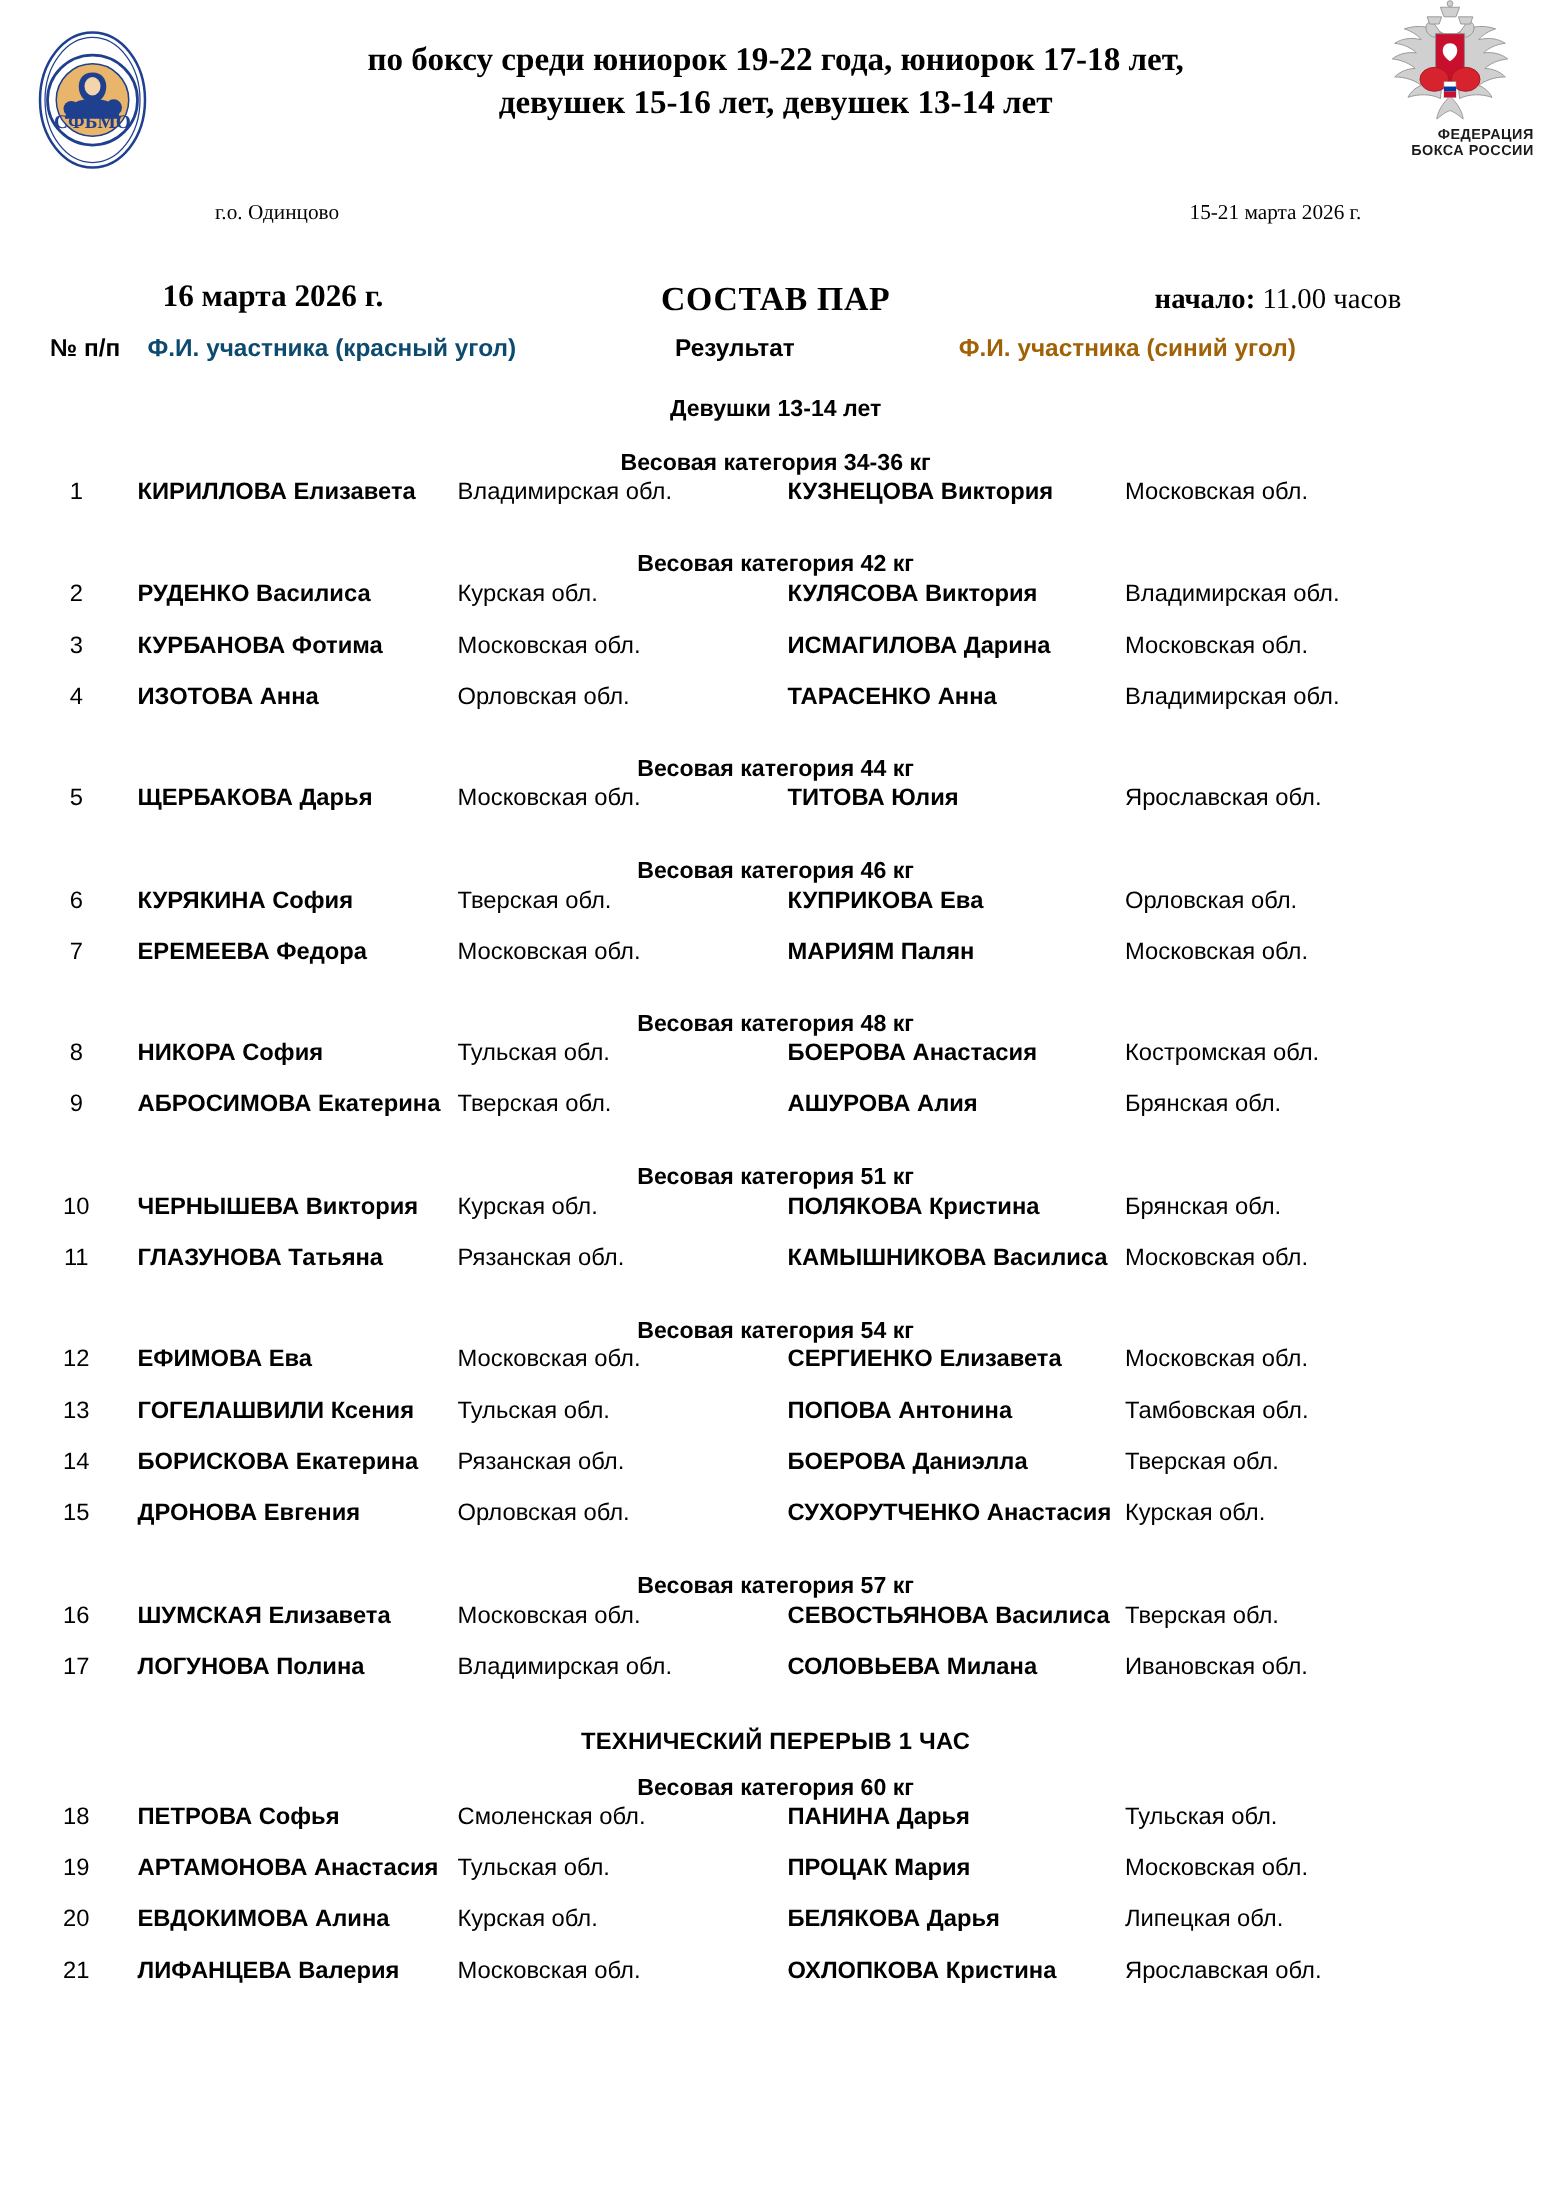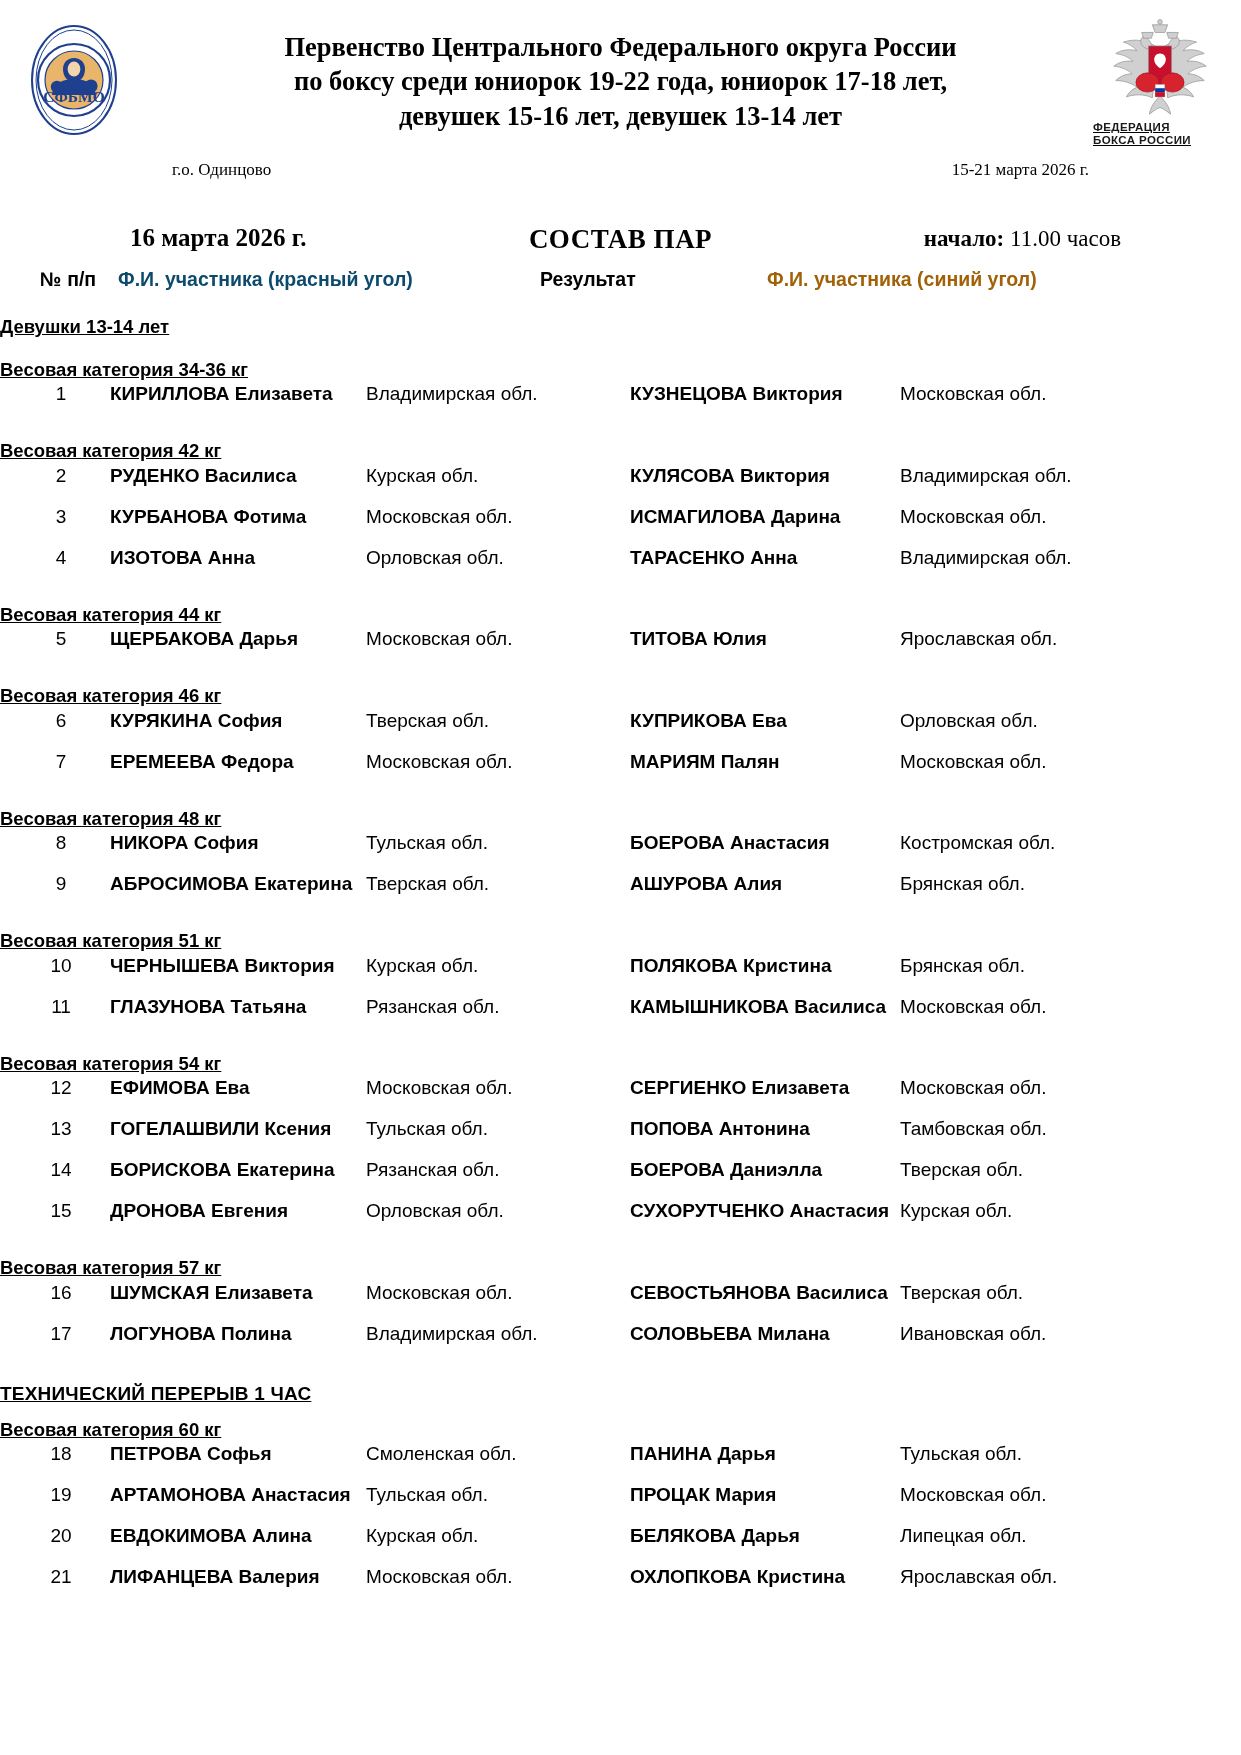--- a/index.html
+++ b/index.html
@@ -30,25 +30,24 @@
   .logo-left {
     position: absolute;
     left: 16px;
     top: 22px;
     width: 116px;
     height: 116px;
   }
   .logo-right {
     position: absolute;
     right: 14px;
-    top: 19px;
+    top: 0;
     width: 134px;
     height: 132px;
-    text-align: left;
-    text-decoration: underline;
+    text-align: right;
   }
   .logo-right svg { display: block; margin: 0 auto; }
   .fbr-caption {
     font-family: "Liberation Sans", sans-serif;
     font-size: 11.5px;
     font-weight: bold;
     letter-spacing: .4px;
     line-height: 1.12;
     color: #1a1a1a;
     margin-top: 2px;
@@ -109,25 +108,24 @@
   }
   .ch-num   { position: absolute; left: 40px;  top: 0; }
   .ch-red   { position: absolute; left: 118px; top: 0; }
   .ch-res   { position: absolute; left: 540px; top: 0; }
   .ch-blue  { position: absolute; left: 767px; top: 0; }
 
   
   .sheet { margin-top: 16px; }
 
   .band {
-    text-align: left;
+    text-align: center;
     font-size: 18.5px;
     font-weight: bold;
     line-height: 1.0;
-    text-decoration: underline;
   }
   .band.agegroup { margin: 0 0 6px 0; }
   .band.weight   { margin: 0; padding: 18px 0 0 0; }
   .band.break {
     font-size: 19px;
     font-weight: bold;
     padding: 20px 0 0 0;
     letter-spacing: .2px;
   }
 
@@ -186,21 +184,20 @@
           <circle cx="75" cy="64" r="6.6"></circle>
         </g>
         <path d="M29 58 A29 29 0 0 0 87 58" fill="#1f3f8f" opacity="0"></path>
         <rect x="33" y="63" width="50" height="18" rx="2" fill="#ffffff" opacity="0"></rect>
         <text x="58" y="80" text-anchor="middle" font-family="Liberation Serif, serif" font-size="15.5" font-weight="bold" fill="#1f3f8f">СФБМО</text>
         <path id="arcTop" d="M58 20 A38 38 0 0 1 58 96" fill="none"></path>
       </svg>
     </div>
 
     <div class="title-block">
-      <div>Первенство Центрального Федерального округа России</div>
       <div>по боксу среди юниорок 19-22 года, юниорок 17-18 лет,</div>
       <div>девушек 15-16 лет, девушек 13-14 лет</div>
     </div>
 
     <div class="logo-right">
       <svg viewBox="0 0 120 104" width="120" height="100" aria-hidden="true">
         <g fill="#d0d0d0" stroke="#8d8d8d" stroke-width="0.7">
 
           <path d="M58 30 C46 22 34 20 22 24 C28 26 33 29 36 33 C28 31 20 32 14 36 C22 37 28 40 32 44
                    C24 43 17 45 12 49 C20 50 27 53 31 57 C24 57 18 60 14 64 C23 64 31 67 36 71

